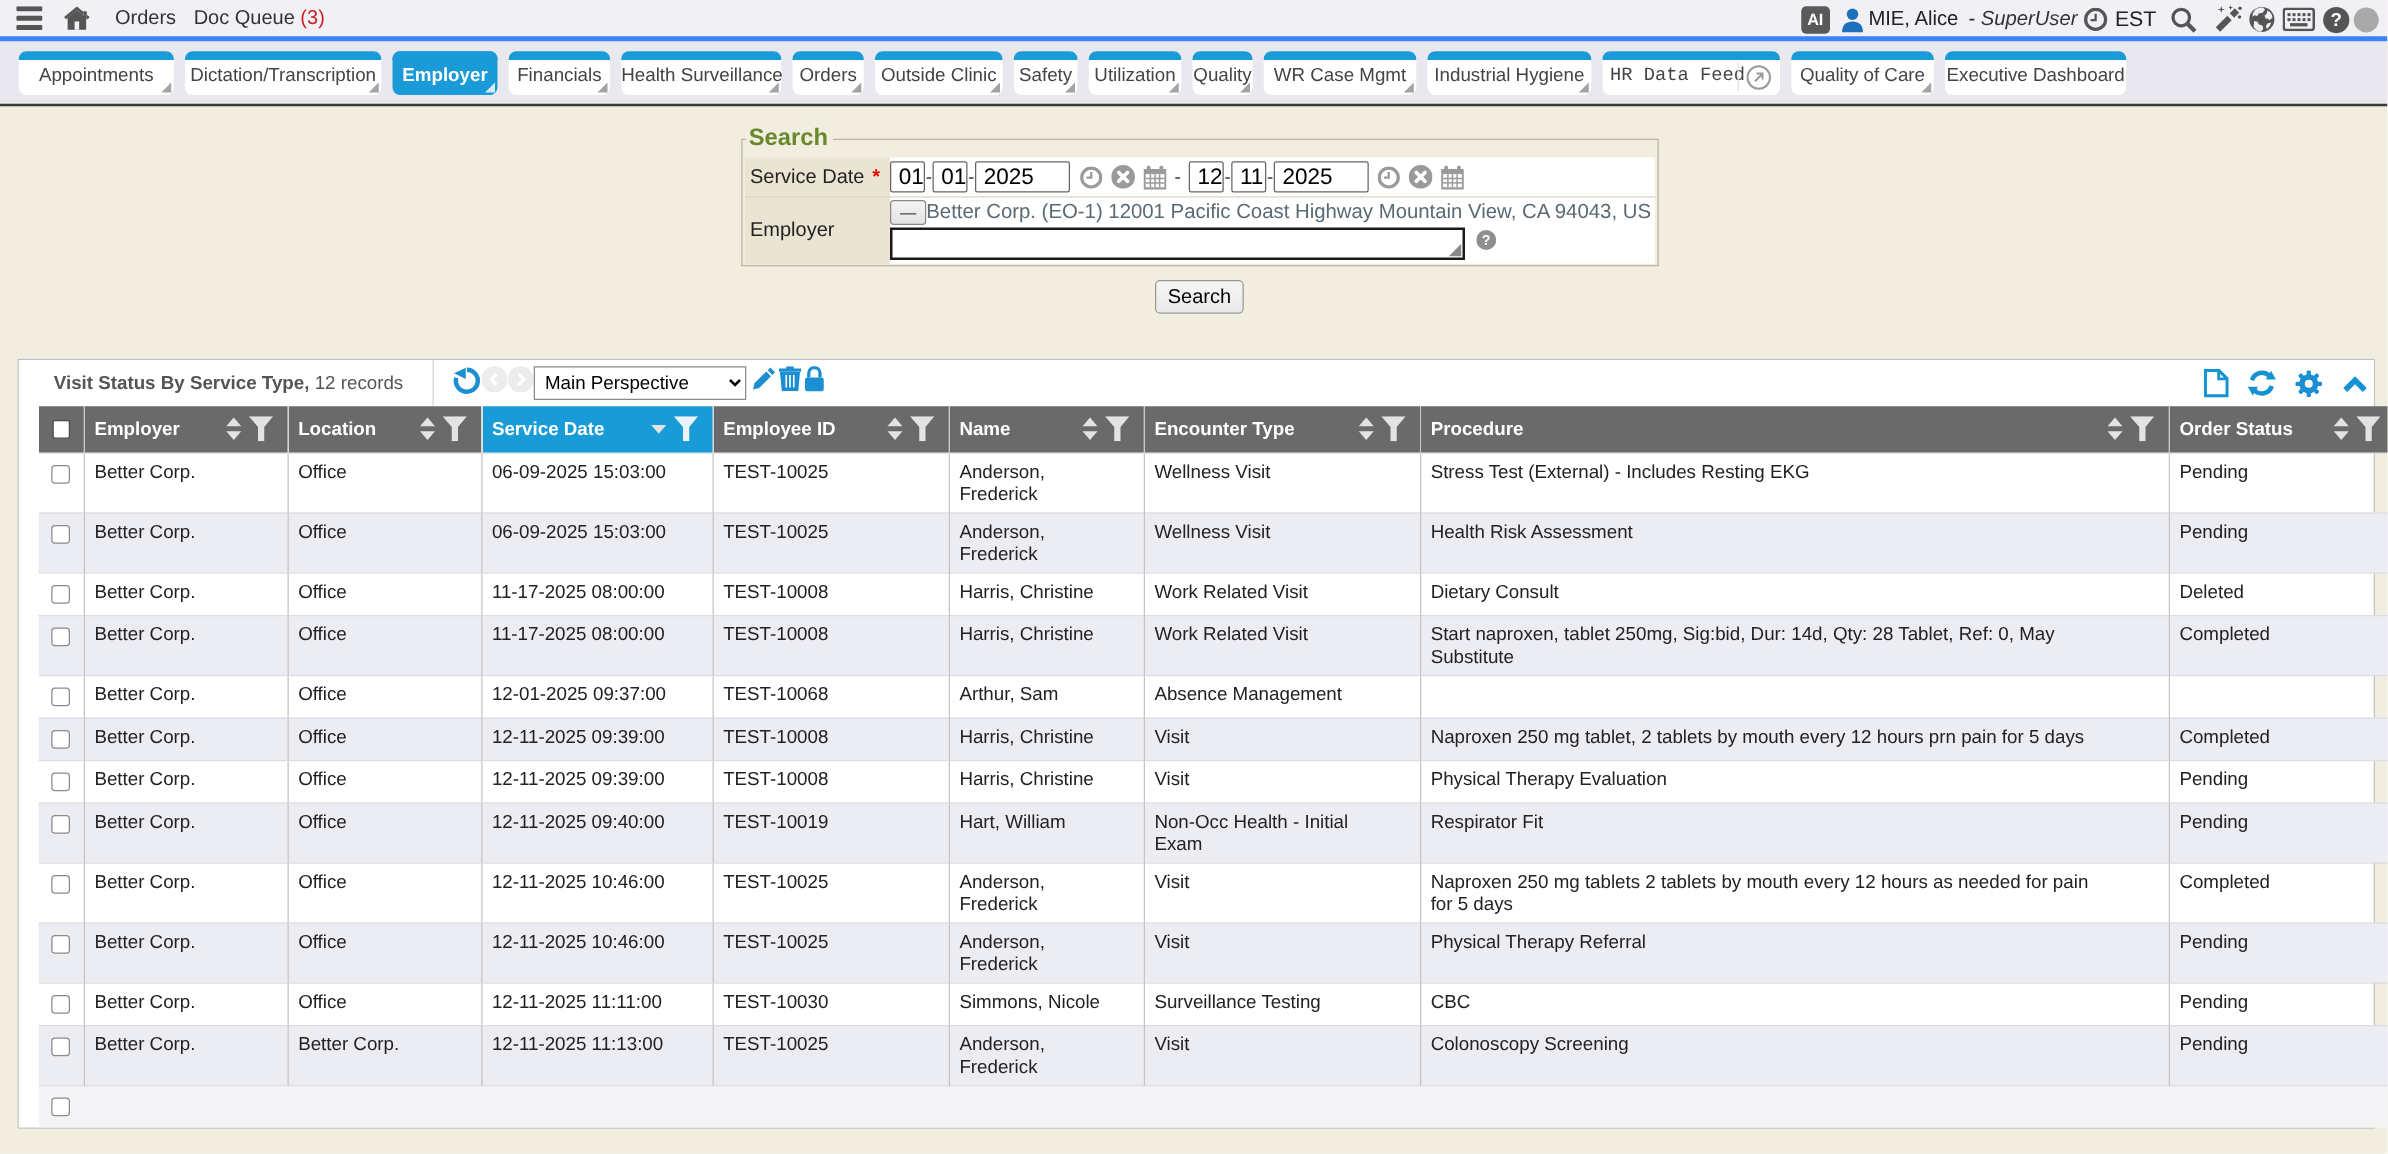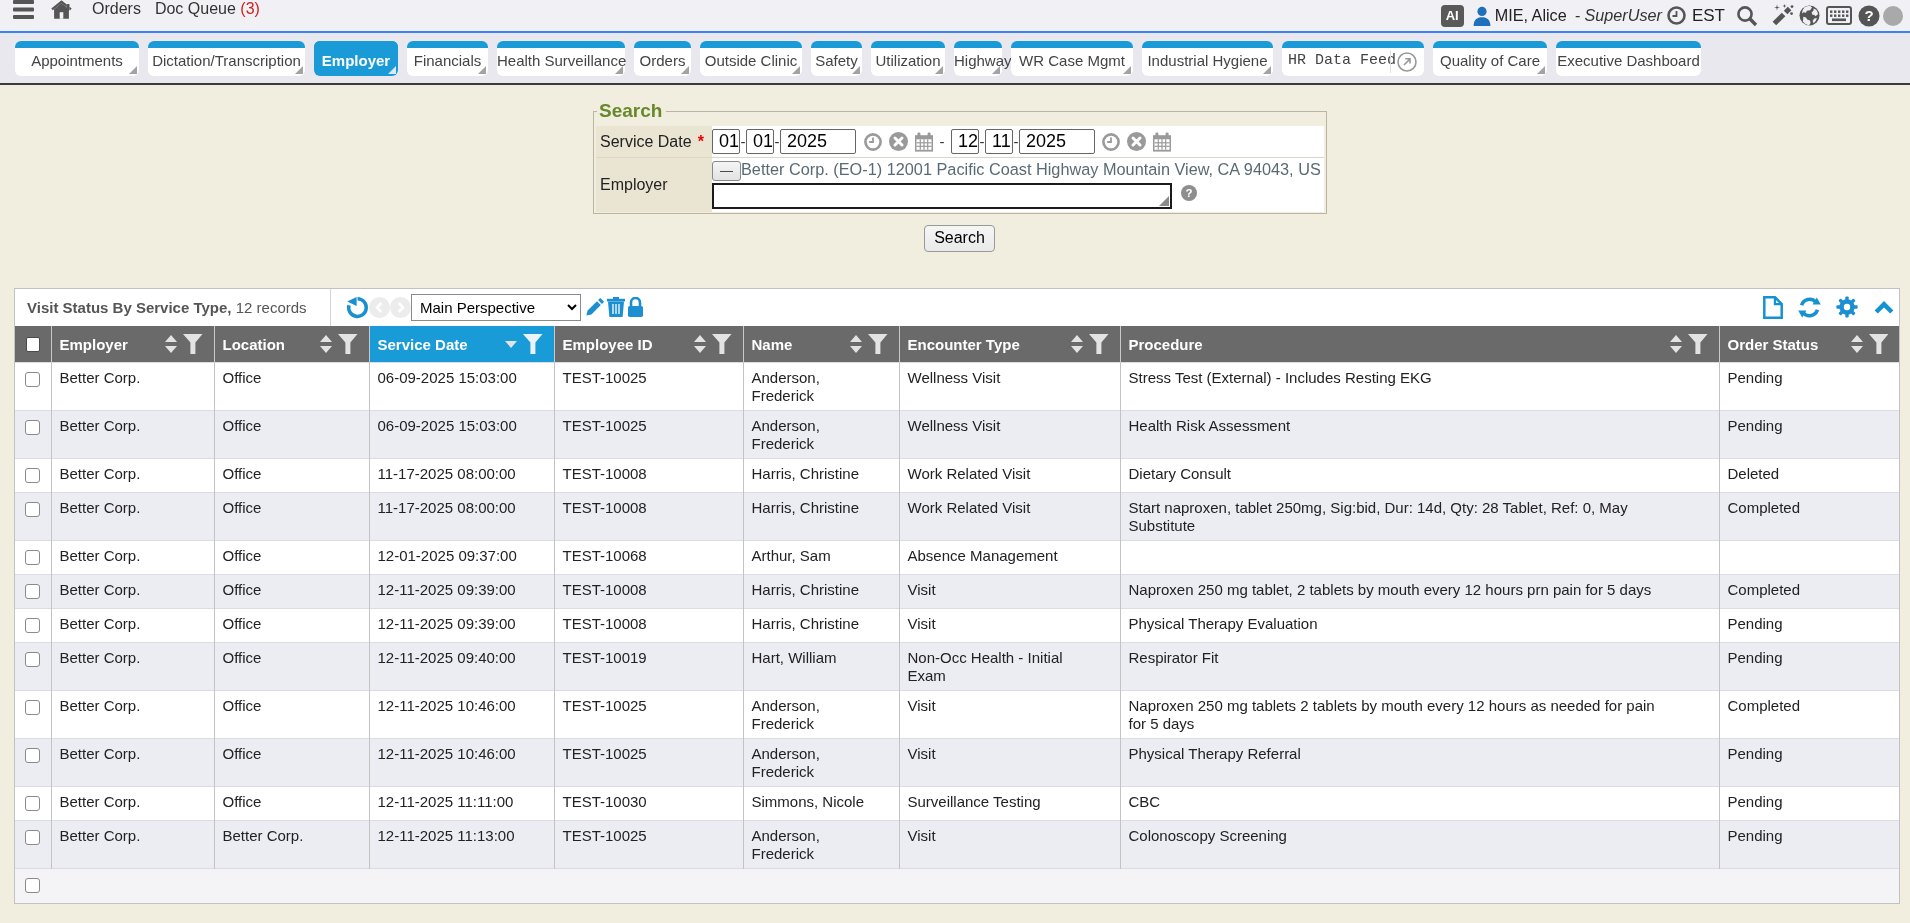--- a/index.html
+++ b/index.html
@@ -1,20 +1,20 @@
 <!DOCTYPE html>
 <html><head>
 <meta charset="utf-8">
 <style>
 * { margin:0; padding:0; box-sizing:border-box; }
 html,body { width:1910px; height:923px; overflow:hidden; }
 body { background:#f2eedf; font-family:"Liberation Sans", sans-serif; color:#333; }
 
 
-.topbar { height:33px; background:#f1f0f5; border-bottom:2px solid #3b82f6; display:flex; position:relative; }
+.topbar { height:33px; background:#f1f0f5; border-bottom:4px solid #3b82f6; display:flex; align-items:center; position:relative; }
 .topbar .ham { margin-left:13px; }
 .topbar .home { margin-left:17px; }
 .crumbs { margin-left:20px; font-size:16px; color:#333; }
 .crumbs span { margin-right:14px; }
 .crumbs .cnt { color:#c22; margin-right:0; }
 .topright { position:absolute; right:7px; top:0; height:31px; display:flex; align-items:center; }
 .aibadge { width:23px; height:22px; background:#595959; color:#fff; border-radius:4px; font-size:13px; font-weight:bold; display:flex; align-items:center; justify-content:center; }
 .uname { font-size:16.2px; color:#222; margin-left:4px; }
 .urole { font-size:16.2px; color:#333; font-style:italic; margin-left:8px; }
 .est { font-size:17px; color:#222; margin-left:6px; }
@@ -44,24 +44,24 @@
 .drow { display:flex; align-items:center; }
 .dsh { color:#333; font-size:15px; width:6px; text-align:center; flex:0 0 auto; }
 .dicons { display:inline-flex; align-items:center; gap:6px; flex:0 0 auto; vertical-align:middle; }
 .minusbtn { display:inline-block; width:29px; height:20px; background:linear-gradient(#f5f5f5,#e2e2e2); border:1px solid #8a8a8a; border-radius:3px; text-align:center; font-size:13px; line-height:17px; color:#333; vertical-align:middle; }
 .emptxt { font-size:16.3px; color:#5a6a74; }
 .emparea { width:460px; height:26px; border:2px solid #1a1a1a; position:relative; background:#fff; margin-top:2px; }
 .grip { position:absolute; right:1px; bottom:1px; width:0; height:0; border-left:10px solid transparent; border-bottom:10px solid #8a8a8a; }
 .srchbtn { display:block; margin:11px 0 0 924px; width:71px; height:27px; border:1px solid #999; border-radius:4px; background:linear-gradient(#f6f6f6,#e9e9e9); font-size:16px; font-family:"Liberation Sans",sans-serif; color:#000; text-align:center; line-height:24px; }
 
 
-.tblwrap { margin:36px 10px 0 14px; width:1886px; border:1px solid #c2c2c2; background:#fff; }
+.tblwrap { margin:36px 10px 0 14px; width:1886px; border:1px solid #c2c2c2; background:#fff;padding-left:16px; }
 .toolbar { height:37px; display:flex; align-items:center; background:#fff; }
 .ttl { width:316px; padding-left:12px; font-size:15px; color:#555; border-right:1px solid #d5d5d5; height:37px; display:flex; align-items:center; }
-.tools { display:flex; align-items:center; margin-left:15px; gap:0; }
+.tools { display:flex; align-items:flex-start; margin-left:15px; gap:0; }
 .persel { width:170px; height:27px; border:1px solid #8a8a8a; font-size:15px; font-family:"Liberation Sans",sans-serif; color:#000; background:#fff; padding:0 4px; margin:0 4px 0 0; }
 .rtools { margin-left:auto; display:flex; align-items:center; gap:15px; padding-right:4px; }
 
 table.grid { border-collapse:collapse; table-layout:fixed; width:1884px; font-size:15px; }
 table.grid th { background:#6a6a6a; color:#fff; font-weight:bold; text-align:left; height:37px; padding:0 11px 0 8px; border-left:1px solid #c9c9c9; position:relative; }
 table.grid th.sorted { background:#199bd8; }
 table.grid th:first-child { border-left:none; padding-left:0; }
 table.grid td { vertical-align:top; padding:6px 8px 5px 8px; line-height:18px; border-left:1px solid #c3c3c3; border-top:1px solid #dcdce2; color:#222; }
 table.grid td:first-child { border-left:none; padding-left:0; }
 table.grid tr.alt td { background:#ececf3; }
@@ -152,21 +152,21 @@
 <div class="tabrow">
   <div class="tab" style="width:124px">Appointments</div>
   <div class="tab" style="width:157px">Dictation/Transcription</div>
   <div class="tab active" style="width:84px">Employer</div>
   <div class="tab" style="width:81px">Financials</div>
   <div class="tab" style="width:128px">Health Surveillance</div>
   <div class="tab" style="width:57px">Orders</div>
   <div class="tab" style="width:102px">Outside Clinic</div>
   <div class="tab" style="width:51px">Safety</div>
   <div class="tab" style="width:74px">Utilization</div>
-  <div class="tab" style="width:48px">Highway</div>
+  <div class="tab" style="width:48px">Quality</div>
   <div class="tab" style="width:122px">WR Case Mgmt</div>
   <div class="tab" style="width:131px">Industrial Hygiene</div>
   <div class="tab noarrow" style="width:142px; padding-left:6px; padding-right:30px;font-family:Liberation Mono, monospace;">HR Data Feed<span style="position:absolute; right:33px; top:9px; bottom:3px; width:1px; background:#e2e2e2;"></span>
     <svg style="position:absolute; right:7px; top:11px;" width="20" height="20" viewBox="0 0 20 20">
         <circle cx="10" cy="10" r="9" fill="none" stroke="#999" stroke-width="1.6"></circle>
         <path d="M7 13 L12.6 7.4 M8.2 6.8 L13 6.8 L13 11.6" stroke="#999" stroke-width="1.6" fill="none"></path>
       </svg>
   </div>
   <div class="tab" style="width:114px">Quality of Care</div>
   <div class="tab noarrow" style="width:145px">Executive Dashboard</div>

